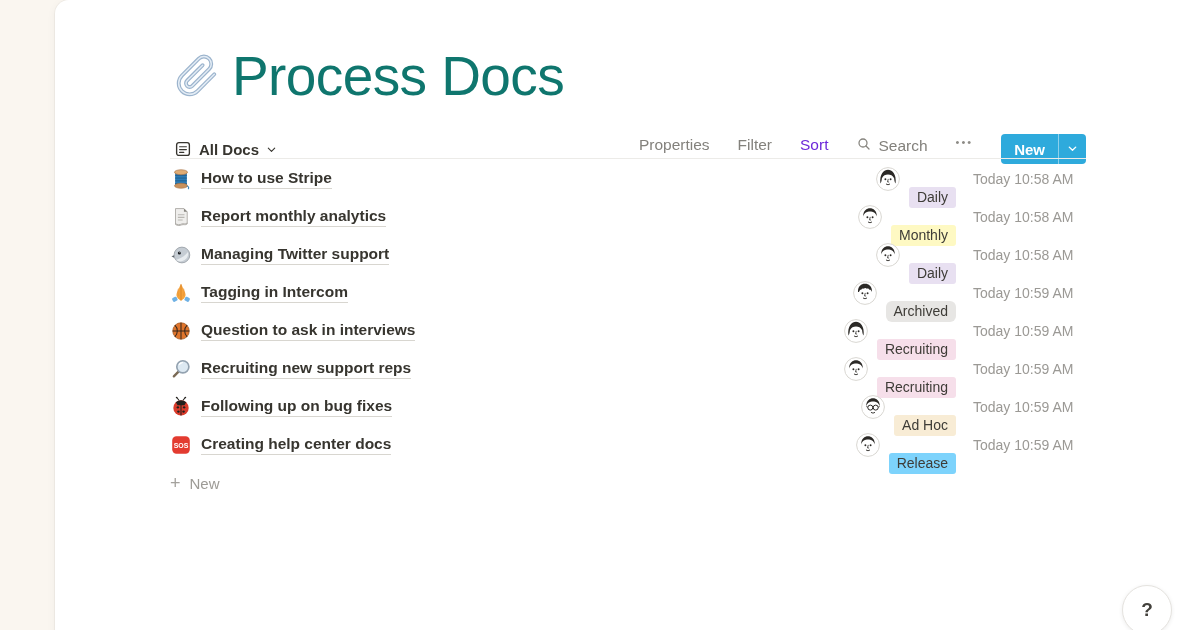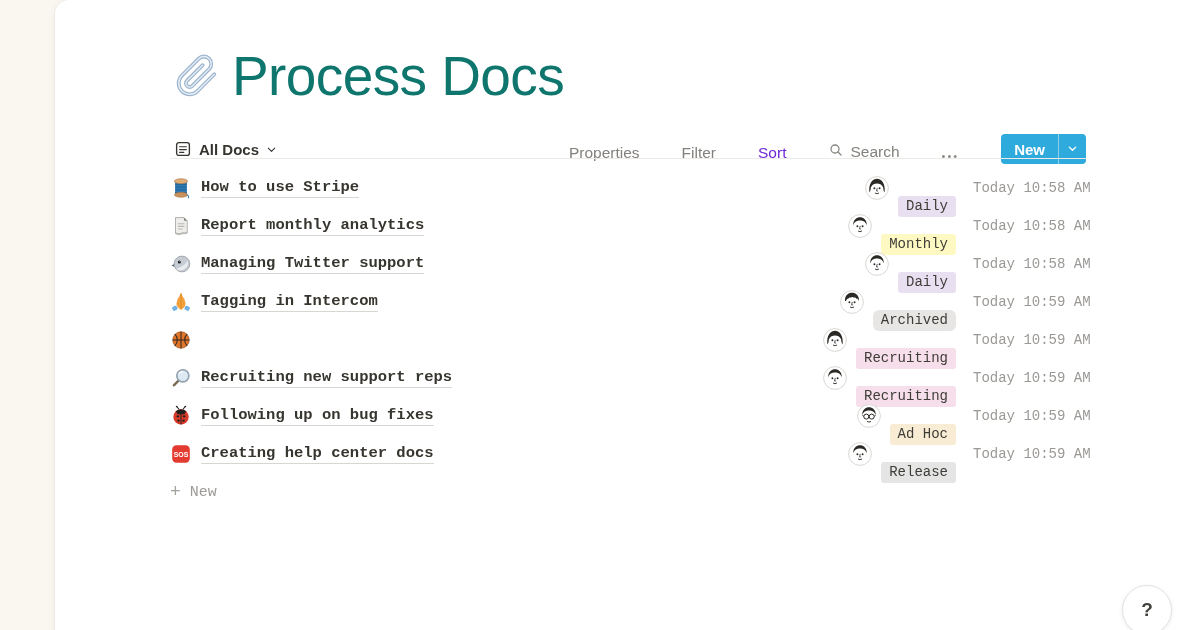--- a/index.html
+++ b/index.html
@@ -28,21 +28,21 @@
   .toolbar {
     position:absolute; left:115px; top:132px; width:916px; height:34px;
     display:flex; justify-content:space-between; align-items:center;
   }
   .view-switcher {
     display:flex; align-items:center; gap:7px;
     font-size:15px; font-weight:700; color:#37352F; cursor:pointer;
     padding:4px 4px; border-radius:3px;
   }
   .view-switcher svg { display:block; }
-  .toolbar-right { display:flex; align-items:flex-end; gap:42px; }
+  .toolbar-right { display:flex; align-items:flex-start; gap:28px; }
   .tb-item {
     background:none; border:none; font-family:inherit;
     font-size:15.5px; color:#83817C; cursor:pointer; padding:2px 0;
     display:flex; align-items:center; gap:6px;
   }
   .tb-item.active { color:#6d28d9; }
   .dots { font-size:11px; letter-spacing:2px; color:#8D8B86; }
   .new-group {
     display:flex; align-items:stretch; height:30px;
     background:#2EAADC; border-radius:4px; overflow:hidden;
@@ -53,21 +53,21 @@
   }
   .new-caret {
     background:none; border:none; cursor:pointer;
     border-left:1px solid rgba(255,255,255,0.45);
     width:28px; display:flex; align-items:center; justify-content:center;
   }
   .divider {
     position:absolute; left:115px; top:158px; width:916px; height:1px;
     background:#ECEBE8;
   }
-  .doc-list { position:absolute; left:115px; top:155px; width:916px; padding-top:14px;font-family:Liberation Mono, monospace; }
+  .doc-list { position:absolute; left:115px; top:146px; width:916px; padding-top:14px; }
   .doc-row { height:38px; display:flex; align-items:center; cursor:pointer; }
   .doc-icon { width:22px; height:22px; margin-right:9px; flex:none; }
   .doc-icon svg { width:22px; height:22px; display:block; }
   .doc-title {
     font-size:15.5px; font-weight:600; color:#37352F; text-decoration:none;
     border-bottom:1px solid #D8D6D0; padding-bottom:1px; cursor:pointer;
   }
   .row-spacer { flex:1; }
   .avatar { width:24px; height:24px; margin-right:9px; flex:none; }
   .avatar svg { width:24px; height:24px; display:block; }
@@ -314,20 +314,21 @@
     <span class="tag" style="background: rgb(231, 230, 228); border-radius: 6px;">Archived</span>
     <span class="time">Today 10:59 AM</span>
   </div>
 
   <div class="doc-row">
     <span class="doc-icon">
           <svg>
             <use href="#icon-basketball" xlink:href="#icon-basketball"></use>
           </svg>
         </span>
+    <a class="doc-title">Question to ask in interviews</a>
     <span class="row-spacer"></span>
     <span class="avatar">
           <svg>
             <use href="#av-woman" xlink:href="#av-woman"></use>
           </svg>
         </span>
     <span class="tag" style="background: rgb(246, 223, 234);">Recruiting</span>
     <span class="time">Today 10:59 AM</span>
   </div>
 
@@ -371,21 +372,21 @@
             <use href="#icon-sos" xlink:href="#icon-sos"></use>
           </svg>
         </span>
     <a class="doc-title">Creating help center docs</a>
     <span class="row-spacer"></span>
     <span class="avatar">
           <svg>
             <use href="#av-man" xlink:href="#av-man"></use>
           </svg>
         </span>
-    <span class="tag" style="background: #e5e5e5;">Release</span>
+    <span class="tag" style="background: #7dd3fc;">Release</span>
     <span class="time">Today 10:59 AM</span>
   </div>
 <div class="new-row">
         <span class="plus">+</span>
         <span>New</span>
       </div>
     </div>
 
 </div>
 

